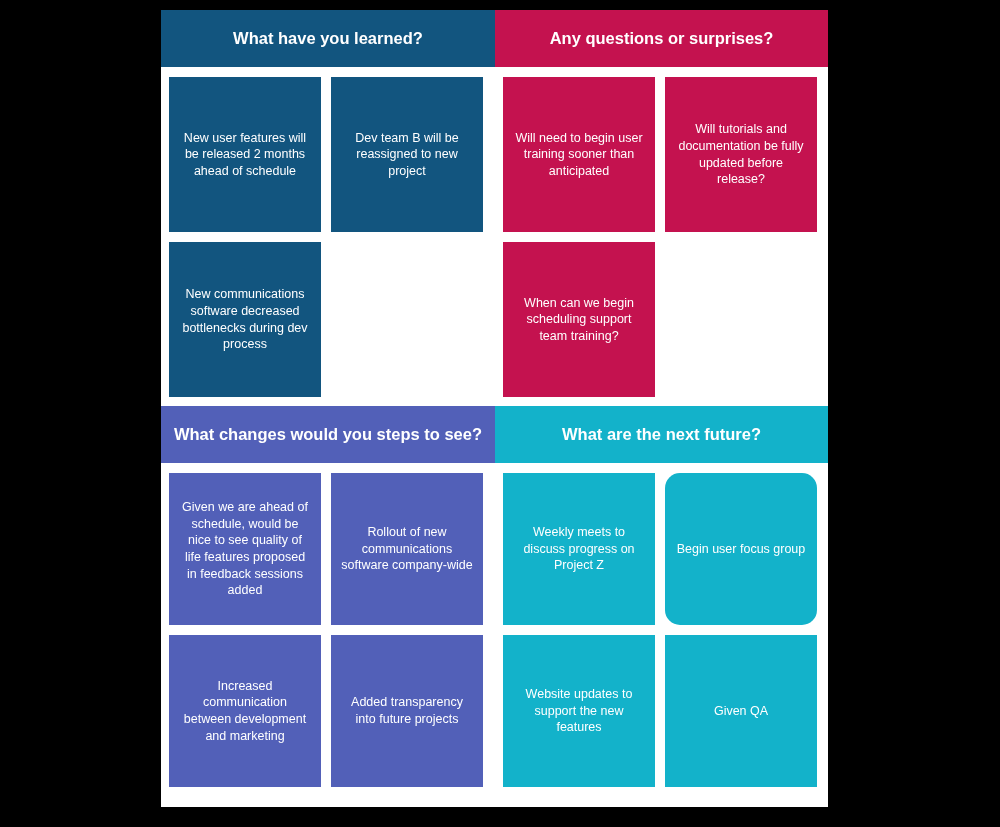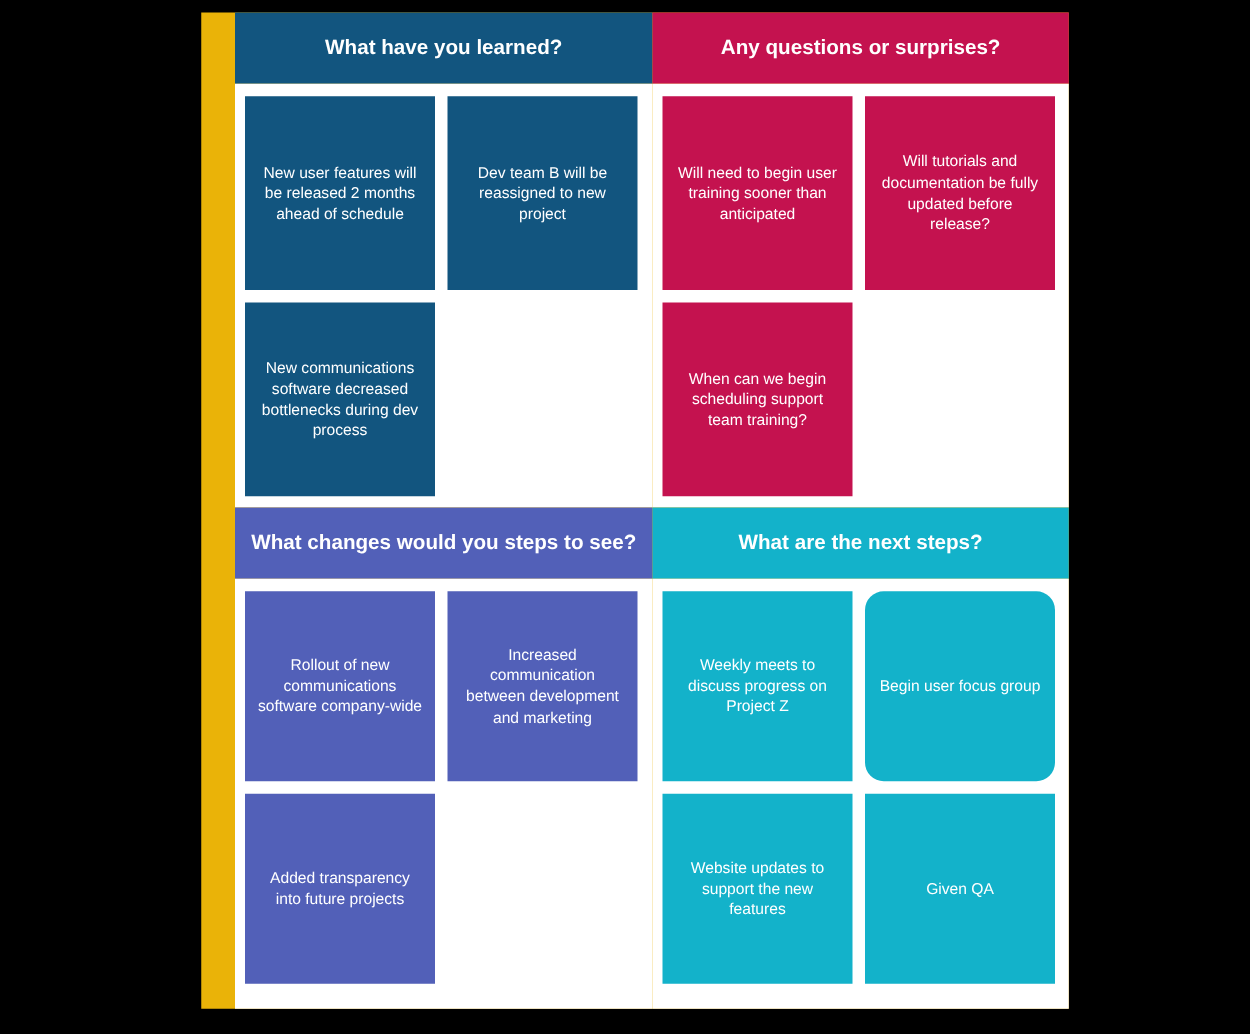--- a/index.html
+++ b/index.html
@@ -76,21 +76,21 @@
   .q-learned .note, .q-questions .note { height: 155px; }
   .q-changes .note, .q-next .note { height: 152px; }
 
   .note-empty {
     background: transparent;
   }
 </style>
 </head>
 <body style="background: rgb(0, 0, 0);">
 
-<div id="board" style="background: #eab308; padding-left: 27px;">
+<div id="board" style="background: #be185d;">
 
   <div class="quad-row top">
 
     <div class="quadrant left q-learned">
       <div class="quad-header" style="background: rgb(18, 85, 127);">What have you learned?</div>
       <div class="quad-body">
         <div class="note" style="background: rgb(18, 85, 127);">New user features will be released 2 months ahead of schedule</div>
         <div class="note" style="background: rgb(18, 85, 127);">Dev team B will be reassigned to new project</div>
         <div class="note" style="background: rgb(18, 85, 127);">New communications software decreased bottlenecks during dev process</div>
       </div>
@@ -106,28 +106,29 @@
       </div>
     </div>
 
   </div>
 
   <div class="quad-row bottom">
 
     <div class="quadrant left q-changes">
       <div class="quad-header" style="background: rgb(82, 96, 184);">What changes would you steps to see?</div>
       <div class="quad-body">
+        <div class="note" style="background: rgb(82, 96, 184);">Given we are ahead of schedule, would be nice to see quality of life features proposed in feedback sessions added</div>
         <div class="note" style="background: rgb(82, 96, 184);">Rollout of new communications software company-wide</div>
         <div class="note" style="background: rgb(82, 96, 184);">Increased communication between development and marketing</div>
         <div class="note" style="background: rgb(82, 96, 184);">Added transparency into future projects</div>
       </div>
     </div>
 
     <div class="quadrant right q-next">
-      <div class="quad-header" style="background: rgb(19, 178, 202);">What are the next steps?</div>
+      <div class="quad-header" style="background: rgb(19, 178, 202);">What are the next future?</div>
       <div class="quad-body">
         <div class="note" style="background: rgb(19, 178, 202);">Weekly meets to discuss progress on Project Z</div>
         <div class="note" style="background: rgb(19, 178, 202); border-radius: 15px;">Begin user focus group</div>
         <div class="note" style="background: rgb(19, 178, 202);">Website updates to support the new features</div>
         <div class="note" style="background: rgb(19, 178, 202);">Given QA</div>
       </div>
     </div>
 
   </div>
 

